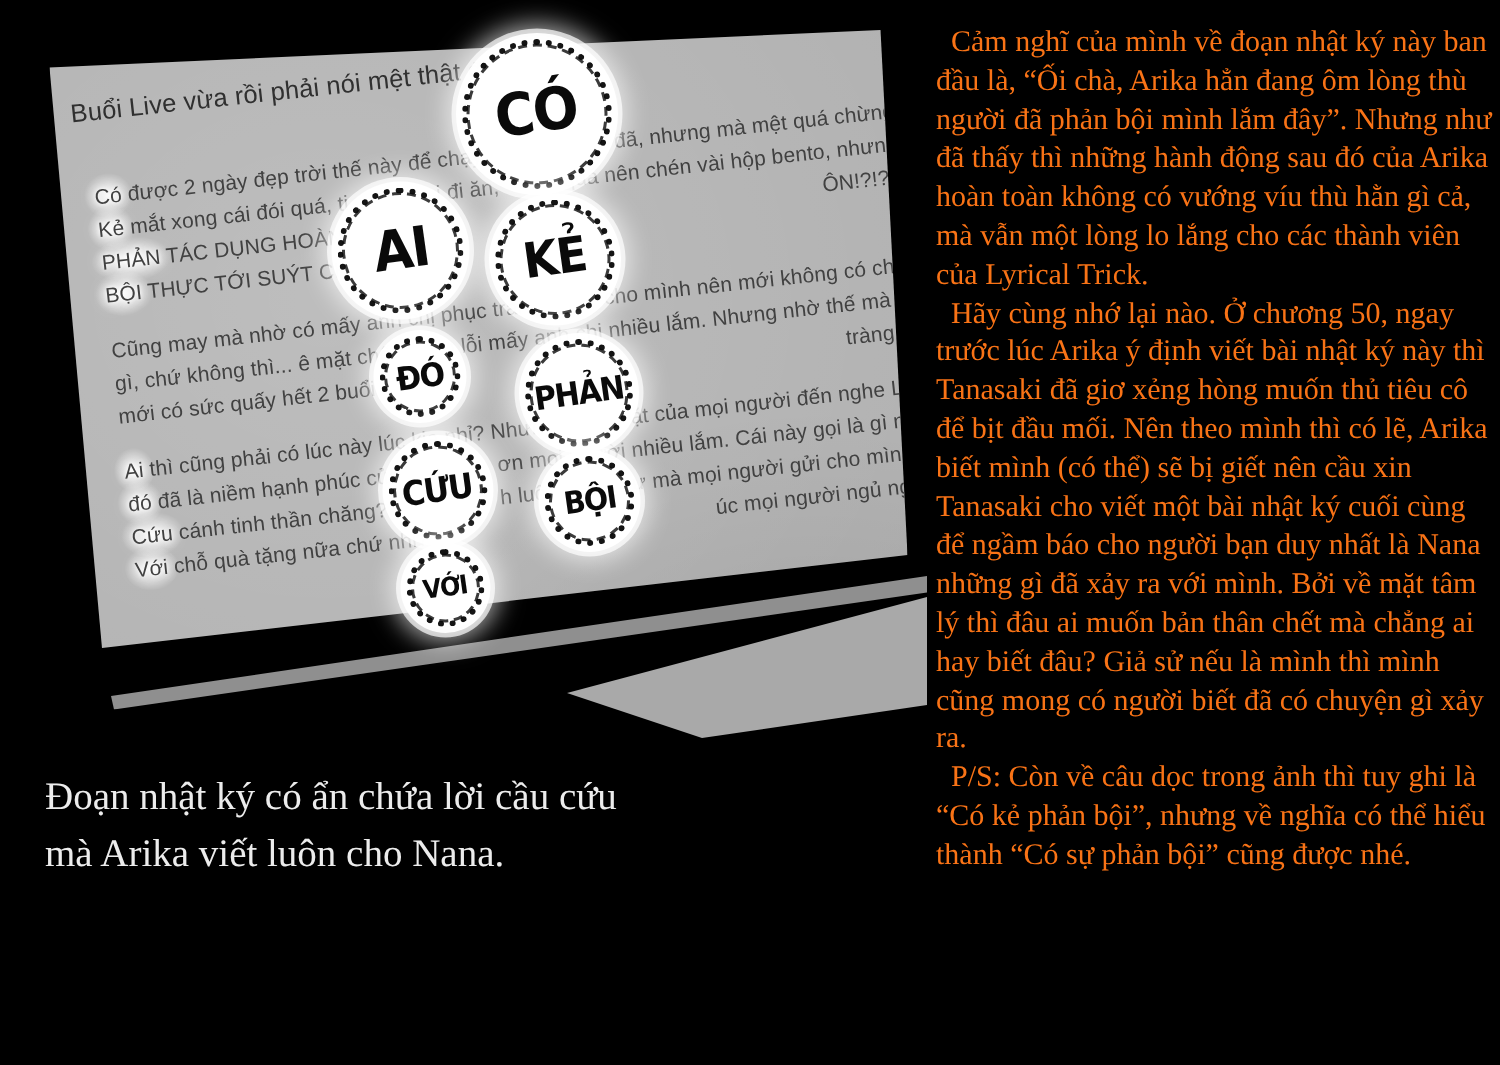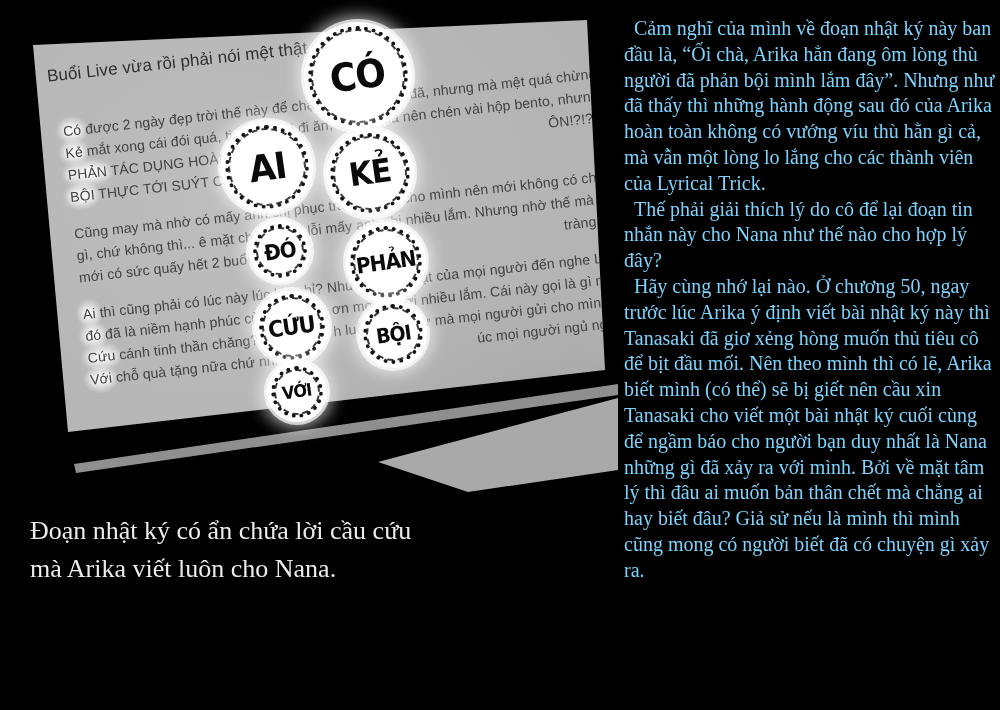--- a/index.html
+++ b/index.html
@@ -43,21 +43,21 @@
     border:2px dashed rgba(10,10,10,.8);transform:rotate(22deg);}
   .bubble span{font-family:"DejaVu Sans",sans-serif;font-weight:900;color:#0a0a0a;
     letter-spacing:-1px;transform:rotate(-8deg) scaleY(1.08);line-height:1;}
 
   
   .caption{position:absolute;left:30px;top:512px;width:600px;text-align:left;
     font-family:"Liberation Serif",serif;font-size:26px;line-height:38px;color:#ececec;}
 
   
   .right-pane{position:absolute;left:624px;top:16px;width:374px;
-    font-family:"Liberation Serif",serif;font-size:20px;line-height:25.8px;color:#7dd3fc;}
+    font-family:"Liberation Serif",serif;font-size:20px;line-height:25.8px;color:#f97316;}
   .right-pane p{margin:0;text-indent:10px;}
 </style>
 </head>
 <body>
 
 <div class="stage">
 
   <div class="left-pane">
 
     <div class="panel-quad">
@@ -117,18 +117,18 @@
 
     <div class="caption">
       <div>Đoạn nhật ký có ẩn chứa lời cầu cứu</div>
       <div>mà Arika viết luôn cho Nana.</div>
     </div>
   </div>
 
   <div class="right-pane">
     <div id="commentary">
         <p>Cảm nghĩ của mình về đoạn nhật ký này ban đầu là, “Ối chà, Arika hẳn đang ôm lòng thù người đã phản bội mình lắm đây”. Nhưng như đã thấy thì những hành động sau đó của Arika hoàn toàn không có vướng víu thù hằn gì cả, mà vẫn một lòng lo lắng cho các thành viên của Lyrical Trick.</p>
-        <p>Thế phải giải thích lý do cô để lại đoạn tin nhắn này cho Nana như thế nào cho hợp lý đây?</p>
         <p>Hãy cùng nhớ lại nào. Ở chương 50, ngay trước lúc Arika ý định viết bài nhật ký này thì Tanasaki đã giơ xẻng hòng muốn thủ tiêu cô để bịt đầu mối. Nên theo mình thì có lẽ, Arika biết mình (có thể) sẽ bị giết nên cầu xin Tanasaki cho viết một bài nhật ký cuối cùng để ngầm báo cho người bạn duy nhất là Nana những gì đã xảy ra với mình. Bởi về mặt tâm lý thì đâu ai muốn bản thân chết mà chẳng ai hay biết đâu? Giả sử nếu là mình thì mình cũng mong có người biết đã có chuyện gì xảy ra.</p>
+        <p>P/S: Còn về câu dọc trong ảnh thì tuy ghi là “Có kẻ phản bội”, nhưng về nghĩa có thể hiểu thành “Có sự phản bội” cũng được nhé.</p>
       </div>
   </div>
 
 </div>
 
 </body></html>

